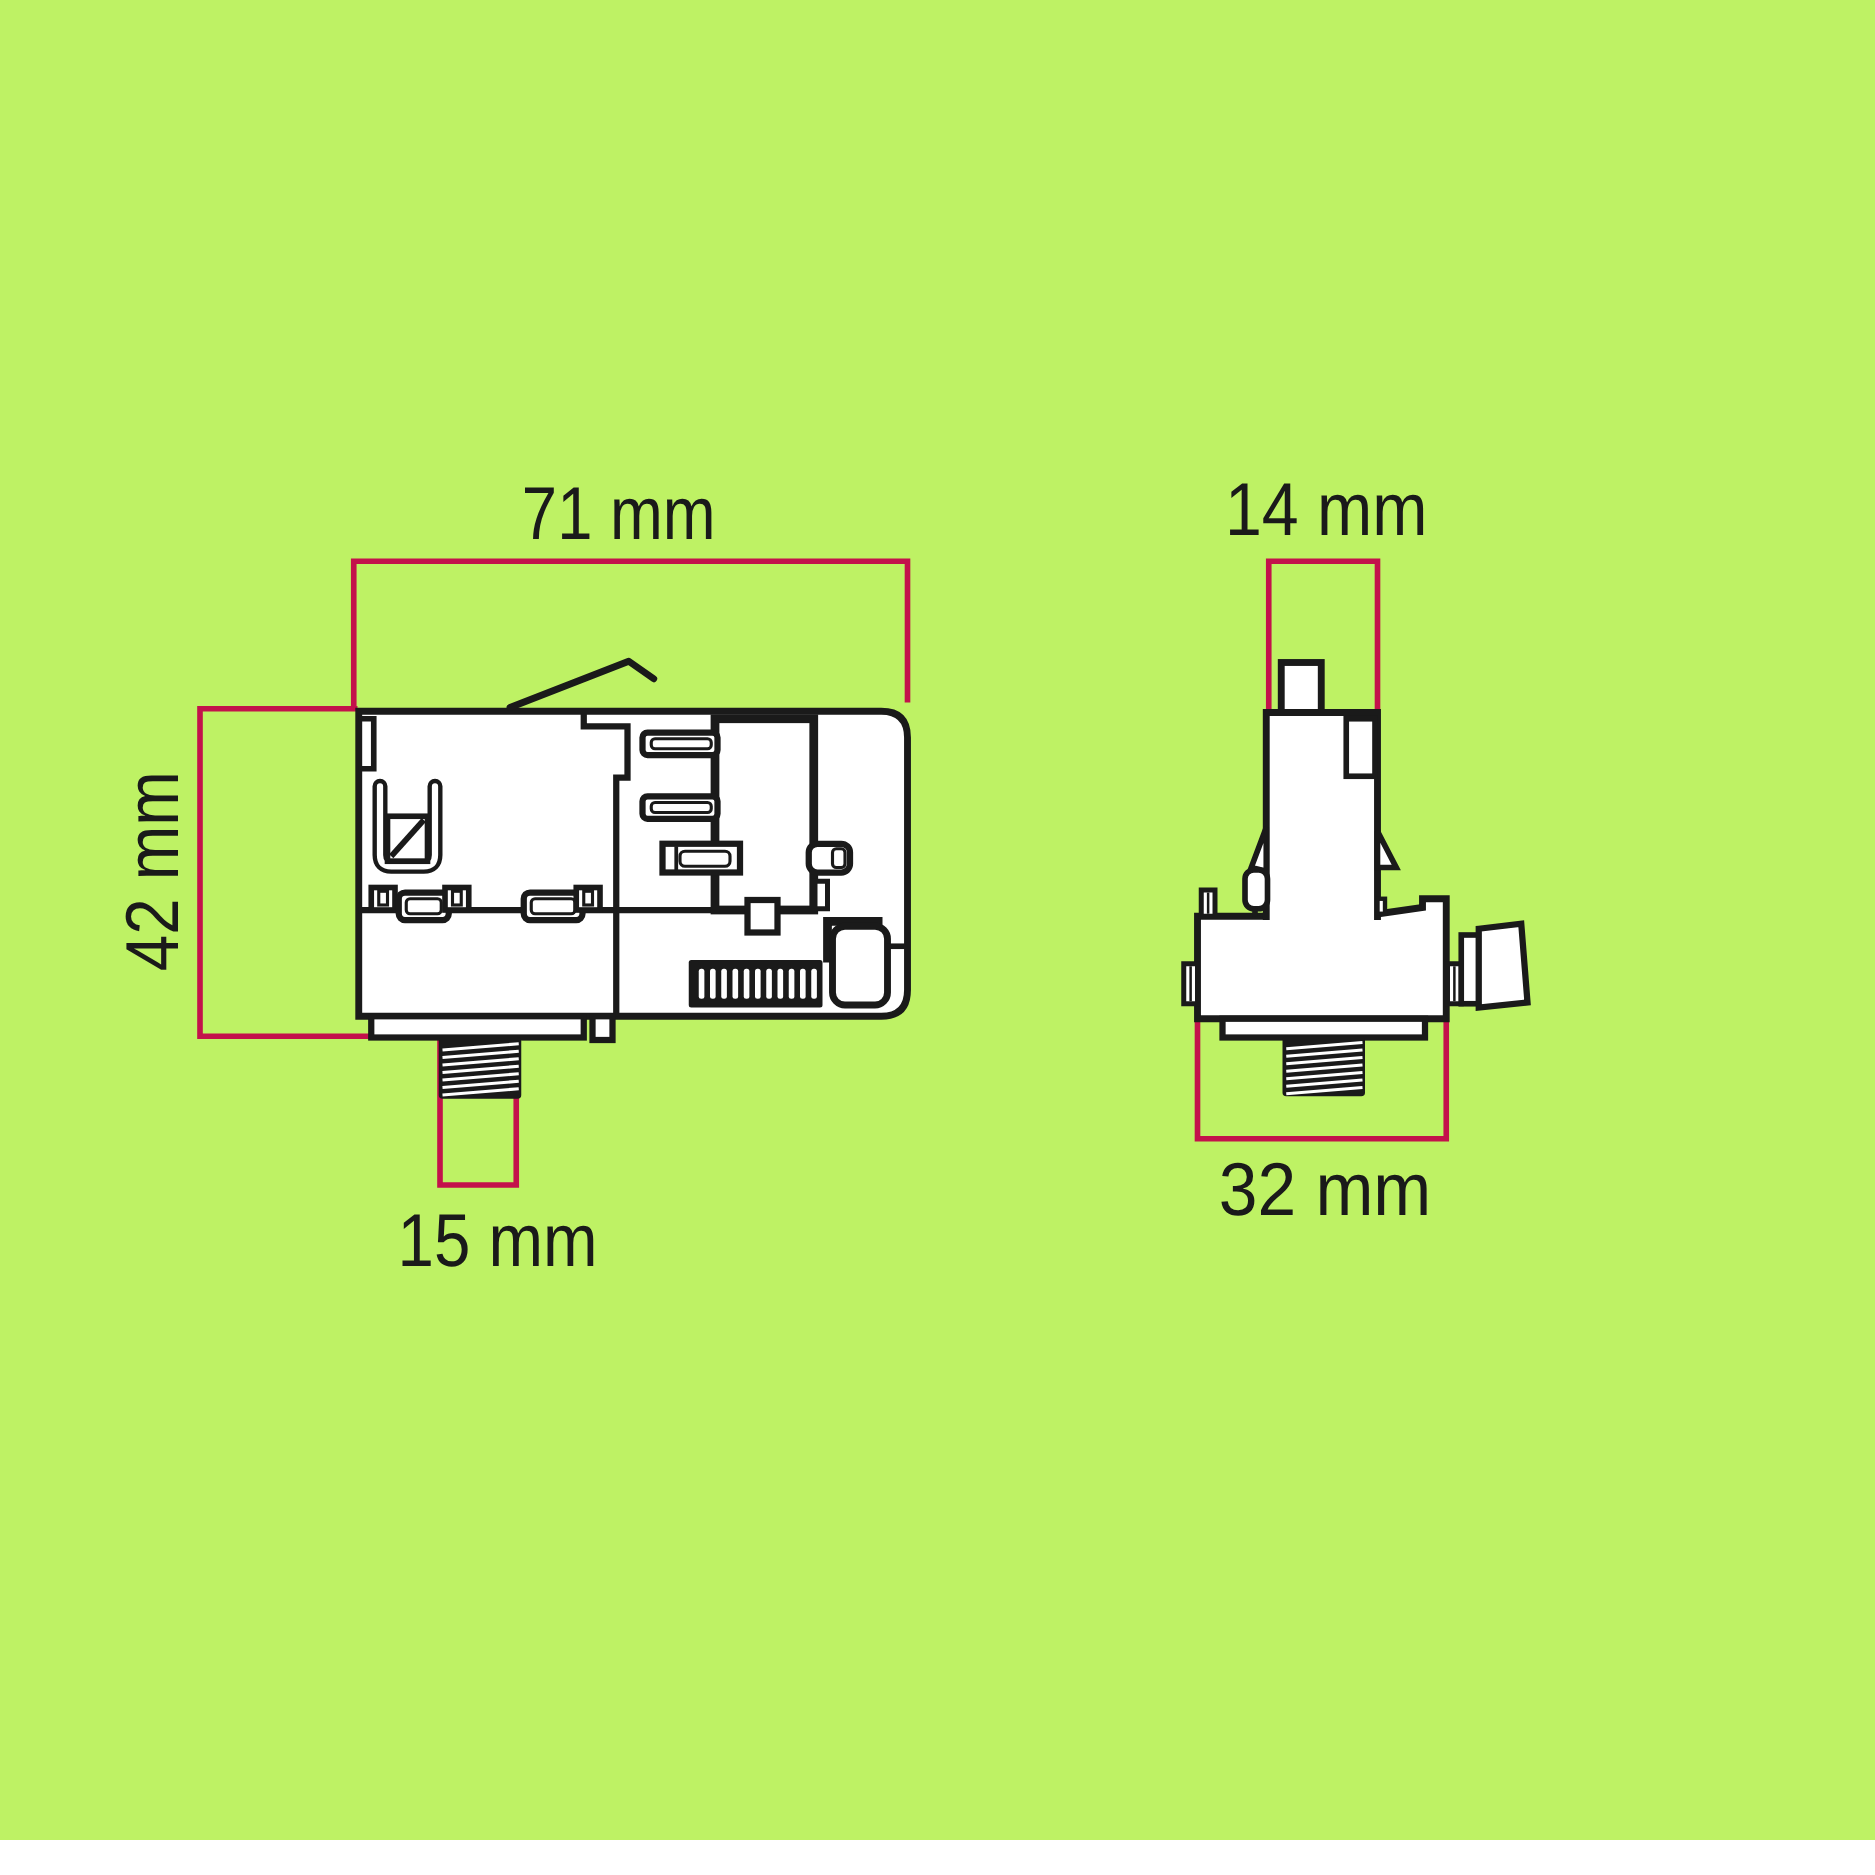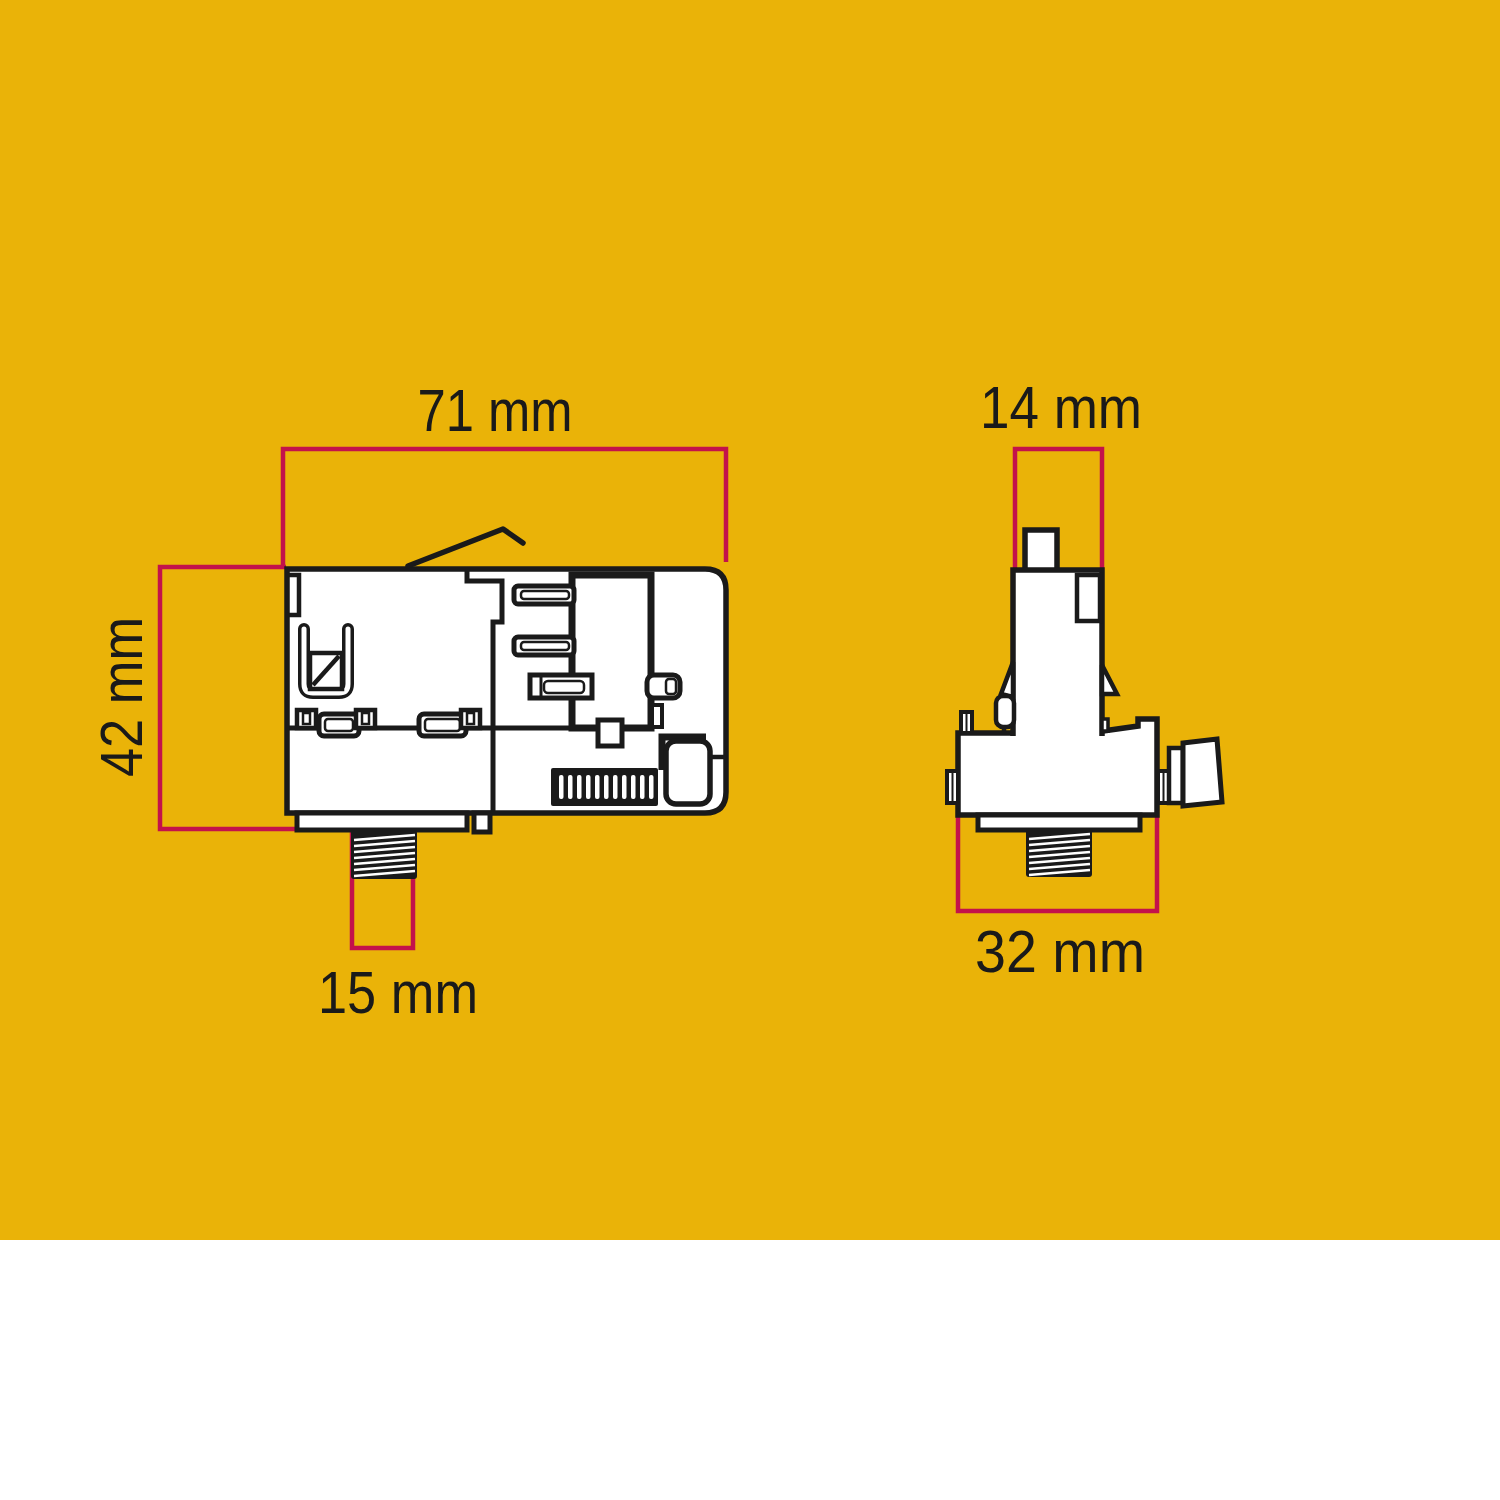--- a/index.html
+++ b/index.html
@@ -4,22 +4,22 @@
 <style>
   html, body {
     margin: 0;
     padding: 0;
     background: #ffffff;
     font-family: "Liberation Sans", sans-serif;
   }
   .stage {
     position: relative;
     width: 1500px;
-    height: 1240px;
-    background: #eab308;
+    height: 1472px;
+    background: #bef264;
     overflow: hidden;
   }
   svg { display: block; }
   .dim {
     fill: none;
     stroke: #c3124b;
     stroke-width: 4.5;
   }
   .blk  { stroke: #1a1a1a; fill: none; }
   .fillw { fill: #ffffff; }

